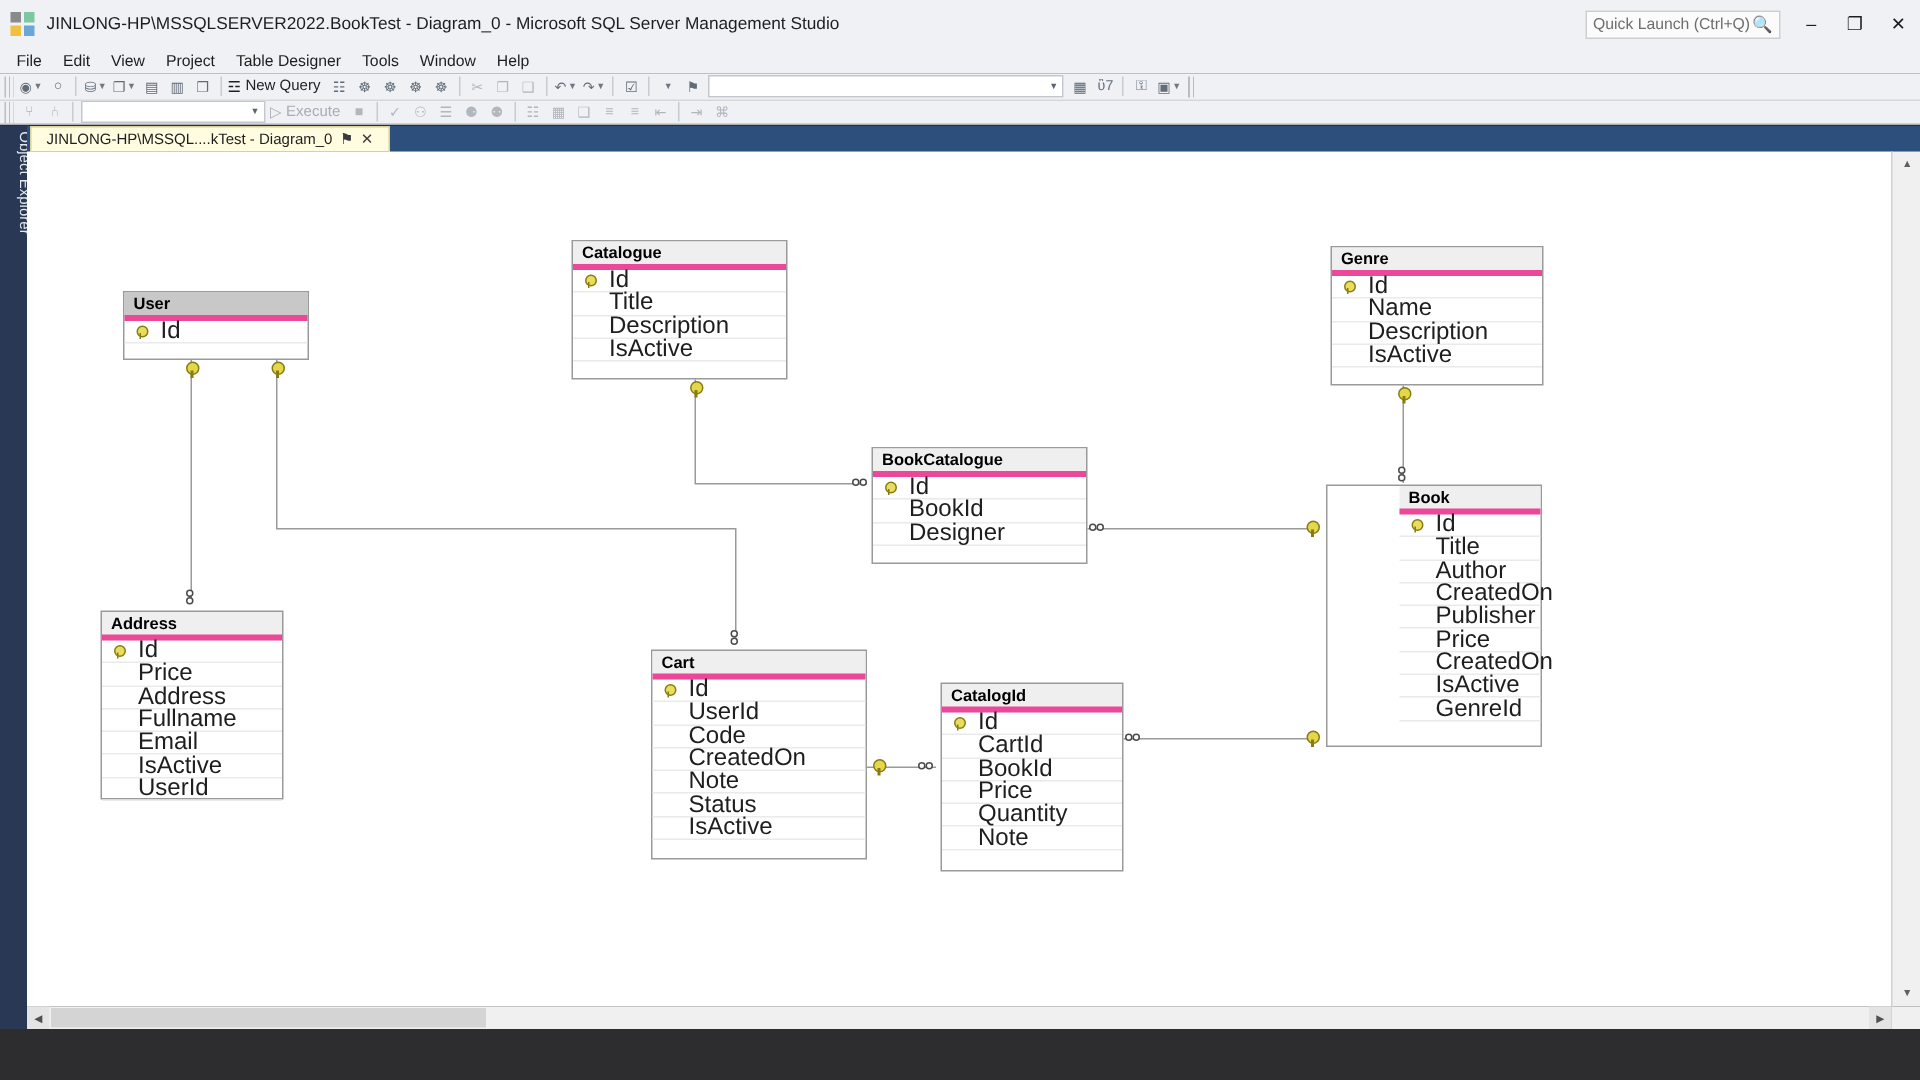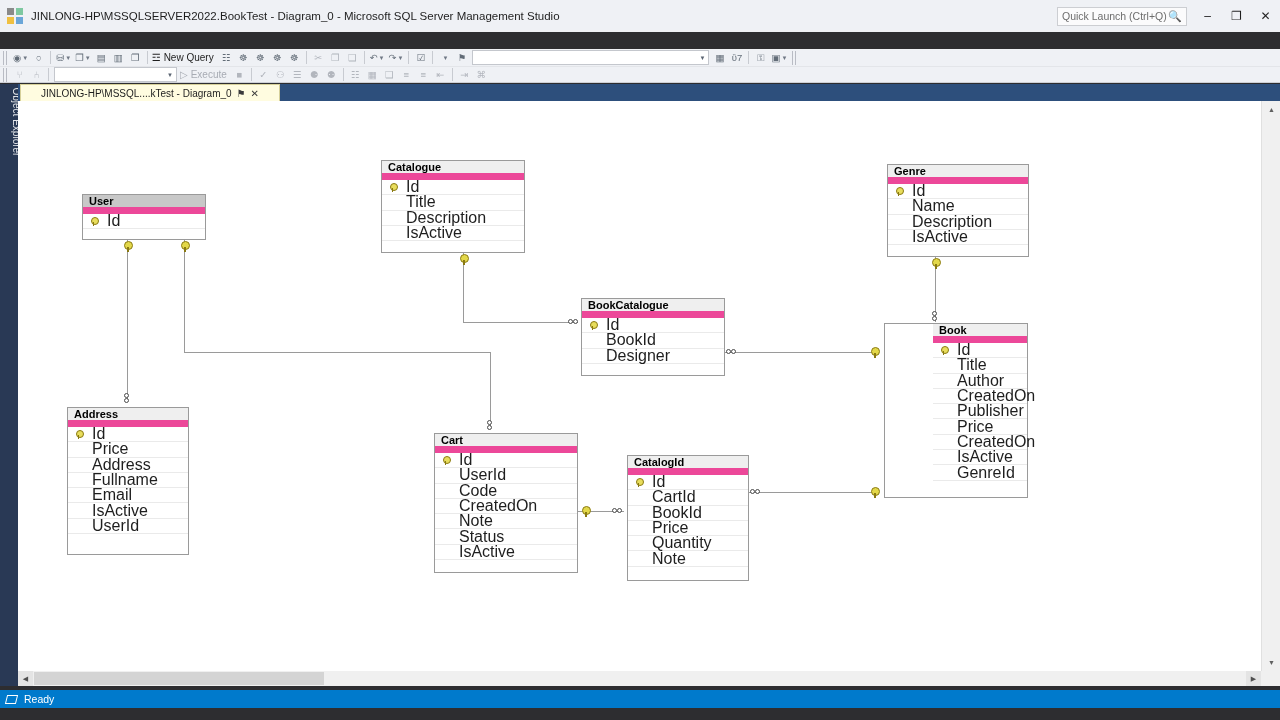--- a/index.html
+++ b/index.html
@@ -86,21 +86,21 @@
   }
 
   
   .tabstrip {
     position:absolute; left:18px; top:84px; width:1262px; height:17px;
     background:#2d4f7c;
   }
   .doctab {
     position:absolute; left:2px; top:0; height:17px; background:#fffce0;
     border:1px solid #d6d09a; border-bottom:none;
-    display:flex; align-items:center; padding:0 20px; gap:5px;
+    display:flex; align-items:center; padding:0 10px; gap:5px;
   }
   .doctab .tt { font-size:10px; color:#1e1e1e; white-space:nowrap; }
   .doctab .pin, .doctab .cls { font-size:10px; color:#3b3b3b; }
 
   
   .canvas {
     position:absolute; left:18px; top:101px; width:1243px; height:570px;
     background:#ffffff; overflow:hidden;
   }
   .canvas-inner { position:absolute; left:0; top:0; width:1243px; height:570px; }
@@ -132,21 +132,21 @@
   .statusbar {
     position:absolute; left:0; top:690px; width:1280px; height:18px;
     background:#007acc; display:flex; align-items:center; padding-left:6px; gap:7px;
   }
   .sb-ic { width:11px; height:9px; border:1.4px solid #fff; transform: skewX(-14deg); }
   .sb-text { font-size:10.5px; color:#fff; }
 
   
   .tbl { position:absolute; background:#ffffff; border:1px solid #9a9a9a; }
   .tbl-hdr {
-    height:19px; background:#efefef; border-bottom:7px solid #ec4899;
+    height:19px; background:#efefef; border-bottom:4px solid #ec4899;
     display:flex; align-items:center; padding-left:6px;
     font-size:11px; font-weight:bold; color:#000;
   }
   .tbl.selected .tbl-hdr { background:#c8c8c8; }
   .tbl-body { padding:0; }
   .col-row {
     height:15.3px; display:flex; align-items:center;
     border-bottom:1px solid #eaeaea; padding-left:4px;
   }
   .col-key { width:14px; flex:none; display:flex; align-items:center; justify-content:center; }
@@ -206,20 +206,30 @@
       <div class="quicklaunch">
         <span>Quick Launch (Ctrl+Q)</span>
         <span class="ql-ic">🔍</span>
       </div>
       <div class="wbtn">–</div>
       <div class="wbtn">❐</div>
       <div class="wbtn">✕</div>
     </div>
   </div>
 
+  <div class="menubar" id="menubar">
+      <div class="menu-item">File</div>
+      <div class="menu-item">Edit</div>
+      <div class="menu-item">View</div>
+      <div class="menu-item">Project</div>
+      <div class="menu-item">Table Designer</div>
+      <div class="menu-item">Tools</div>
+      <div class="menu-item">Window</div>
+      <div class="menu-item">Help</div>
+    </div>
 
   <div class="toolbar row1">
     <div class="tgrip"></div>
     <div id="tb1" style="display:flex;align-items:center;">
         <div class="tbtn">
           <span>◉</span>
           <span class="tcaret">▼</span>
         </div>
         <div class="tbtn">
           <span>○</span>
@@ -509,21 +519,21 @@
             <div class="col-row">
               <span class="col-key"></span>
               <span class="col-name">IsActive</span>
             </div>
             <div class="col-row">
               <span class="col-key"></span>
               <span class="col-name">GenreId</span>
             </div>
           </div>
         </div>
-        <div class="tbl" style="left: 49px; top: 306px; width: 122px; height: 148px;">
+        <div class="tbl" style="left: 49px; top: 306px; width: 122px; height: 126px;">
           <div class="tbl-hdr">Address</div>
           <div class="tbl-body">
             <div class="col-row">
               <span class="col-key">
                 <span class="pk"></span>
               </span>
               <span class="col-name">Id</span>
             </div>
             <div class="col-row">
               <span class="col-key"></span>
@@ -670,18 +680,14 @@
     <div class="vs-arrow bot">▼</div>
   </div>
 
   <div class="hscroll">
     <div class="hs-arrow l">◀</div>
     <div class="hs-thumb"></div>
     <div class="hs-arrow r">▶</div>
   </div>
   <div class="corner-grip"></div>
 
-  <div class="statusbar">
-    <span class="sb-ic"></span>
-    <span class="sb-text">Ready</span>
-  </div>
 
 </div>
 
 </body></html>

